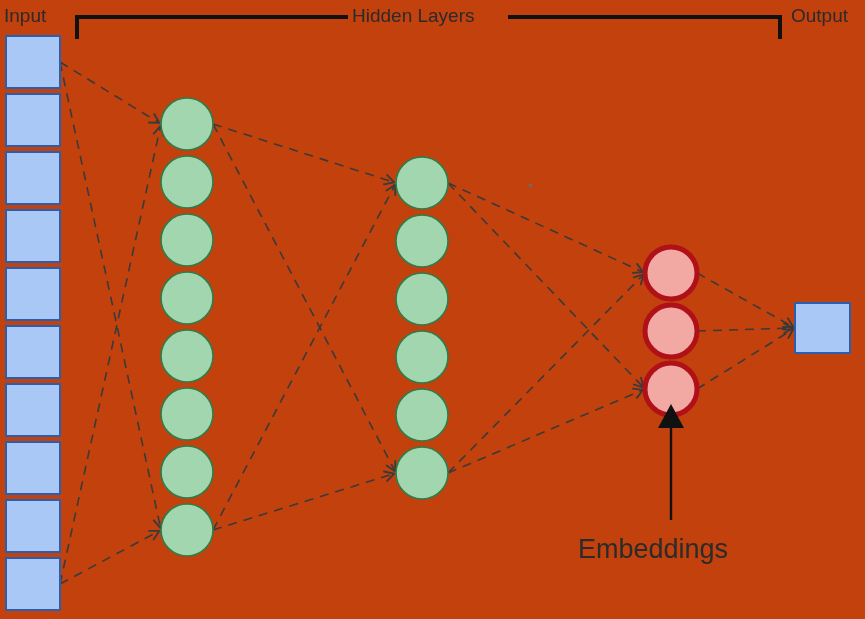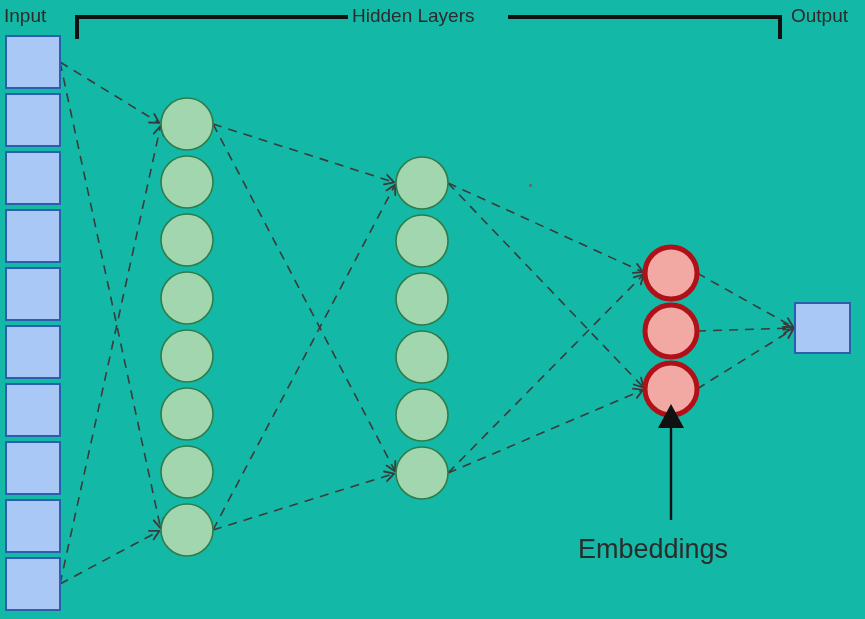--- a/index.html
+++ b/index.html
@@ -7,21 +7,21 @@
     padding: 0;
     background: #ffffff;
   }
   body {
     font-family: "Liberation Sans", sans-serif;
   }
   #canvas {
     position: relative;
     width: 865px;
     height: 619px;
-    background: #14b8a6;
+    background: #c2410c;
     overflow: hidden;
   }
   #diagram-svg {
     position: absolute;
     left: 0;
     top: 0;
     width: 865px;
     height: 619px;
   }
   .lbl {

